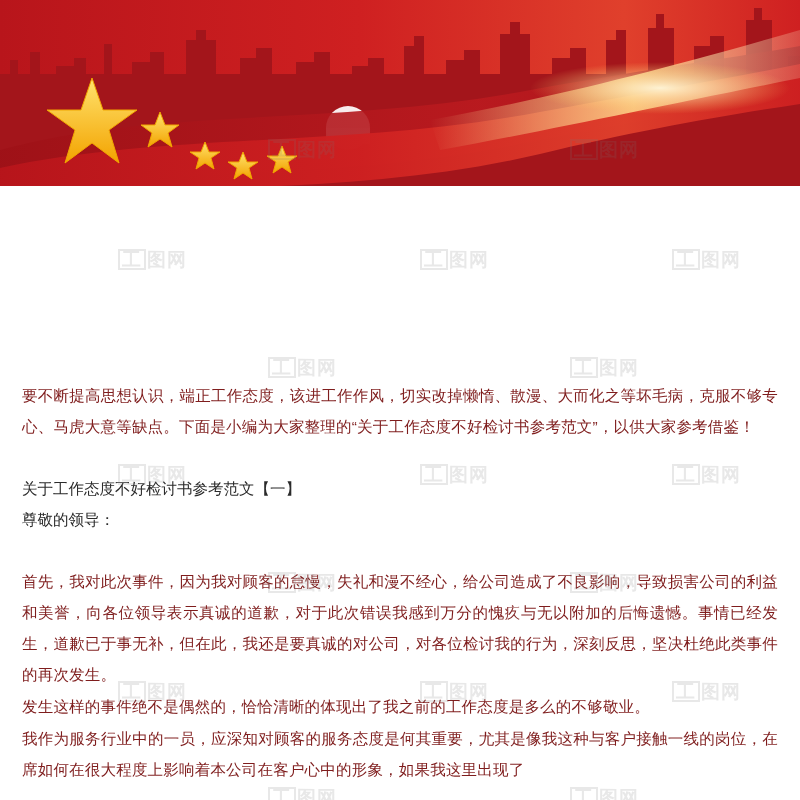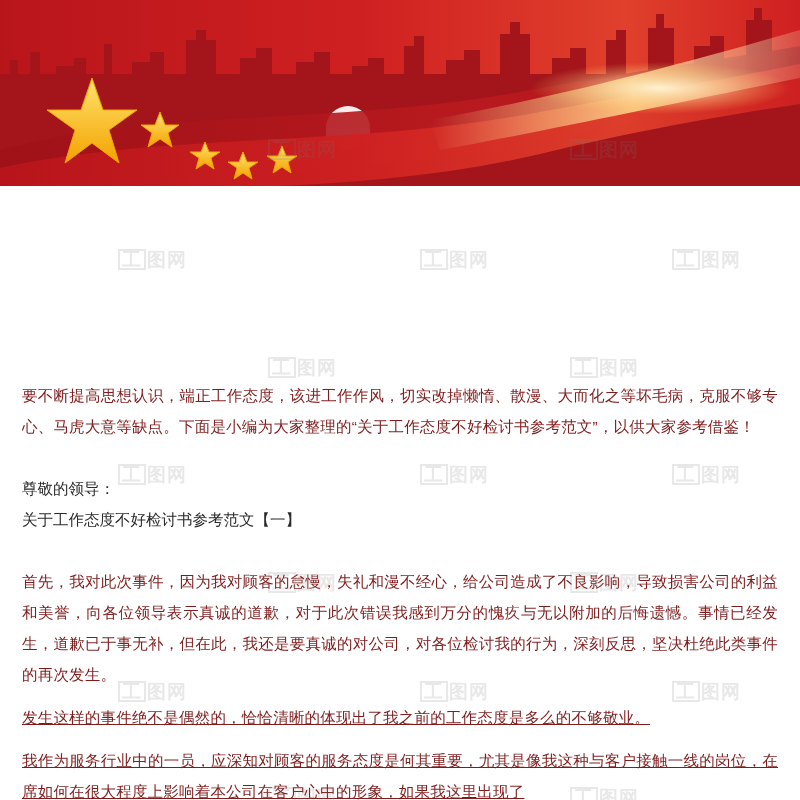--- a/index.html
+++ b/index.html
@@ -41,22 +41,21 @@
   }
   .para {
     font-size: 15.5px;
     line-height: 31px;
     color: #7f1d1d;
     text-align: justify;
     letter-spacing: 0.2px;
     margin: 0;
   }
   .para + .para {
-    margin-top: 12px;
-    text-decoration: underline;
+    margin-top: 1px;
   }
   .gap-lg { height: 31px; }
 
   .title-line {
     font-size: 15.5px;
     line-height: 31px;
     color: #2b2b2b;
   }
 
   
@@ -162,22 +161,22 @@
   </svg>
 </div>
 
 <div class="doc">
   <div class="spacer-top"></div>
 
   <p class="para">要不断提高思想认识，端正工作态度，该进工作作风，切实改掉懒惰、散漫、大而化之等坏毛病，克服不够专心、马虎大意等缺点。下面是小编为大家整理的“关于工作态度不好检讨书参考范文”，以供大家参考借鉴！</p>
 
   <div class="gap-lg"></div>
 
+  <div class="title-line">关于工作态度不好检讨书参考范文【一】</div>
   <div class="title-line">尊敬的领导：</div>
-  <div class="title-line">关于工作态度不好检讨书参考范文【一】</div>
 
   <div class="gap-lg"></div>
 
   <p class="para">首先，我对此次事件，因为我对顾客的怠慢，失礼和漫不经心，给公司造成了不良影响，导致损害公司的利益和美誉，向各位领导表示真诚的道歉，对于此次错误我感到万分的愧疚与无以附加的后悔遗憾。事情已经发生，道歉已于事无补，但在此，我还是要真诚的对公司，对各位检讨我的行为，深刻反思，坚决杜绝此类事件的再次发生。</p>
   <p class="para">发生这样的事件绝不是偶然的，恰恰清晰的体现出了我之前的工作态度是多么的不够敬业。</p>
   <p class="para">我作为服务行业中的一员，应深知对顾客的服务态度是何其重要，尤其是像我这种与客户接触一线的岗位，在席如何在很大程度上影响着本公司在客户心中的形象，如果我这里出现了</p>
 </div>
 
 <div class="wm-layer" id="wm-layer">
     <div class="wm" style="left: 118px; top: 240px;"><span class="box">工</span><span>图网</span></div>

